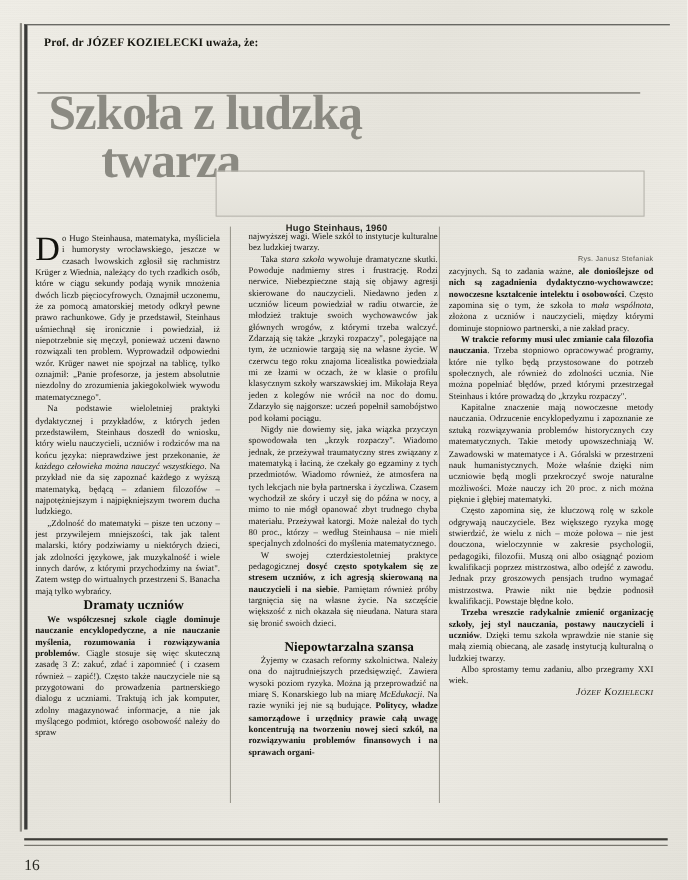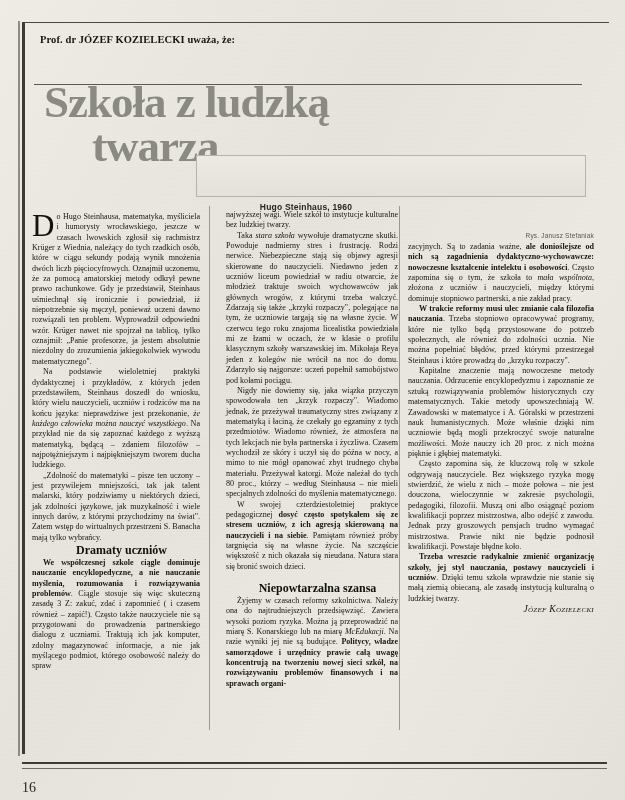--- a/index.html
+++ b/index.html
@@ -179,20 +179,21 @@
       <p class="subhead">Niepowtarzalna szansa</p>
       <p><span>Żyjemy w czasach reformy szkolnictwa. Należy ona do najtrudniejszych przedsięwzięć. Zawiera wysoki poziom ryzyka. Można ją przeprowadzić na miarę S. Konarskiego lub na miarę </span><i>McEdukacji</i><span>. Na razie wyniki jej nie są budujące. </span><b>Politycy, władze samorządowe i urzędnicy prawie całą uwagę koncentrują na tworzeniu nowej sieci szkół, na rozwiązywaniu problemów finansowych i na sprawach organi-</b></p>
     </div>
 
     <div class="col" id="col3">
       <p class="noind"><span>zacyjnych. Są to zadania ważne, </span><b>ale donioślejsze od nich są zagadnienia dydaktyczno-wychowawcze: nowoczesne kształcenie intelektu i osobowości</b><span>. Często zapomina się o tym, że szkoła to </span><i>mała wspólnota</i><span>, złożona z uczniów i nauczycieli, między którymi dominuje stopniowo partnerski, a nie zakład pracy.</span></p>
       <p><b>W trakcie reformy musi ulec zmianie cała filozofia nauczania</b><span>. Trzeba stopniowo opracowywać programy, które nie tylko będą przystosowane do potrzeb społecznych, ale również do zdolności ucznia. Nie można popełniać błędów, przed którymi przestrzegał Steinhaus i które prowadzą do „krzyku rozpaczy".</span></p>
       <p>Kapitalne znaczenie mają nowoczesne metody nauczania. Odrzucenie encyklopedyzmu i zapoznanie ze sztuką rozwiązywania problemów historycznych czy matematycznych. Takie metody upowszechniają W. Zawadowski w matematyce i A. Góralski w przestrzeni nauk humanistycznych. Może właśnie dzięki nim uczniowie będą mogli przekroczyć swoje naturalne możliwości. Może nauczy ich 20 proc. z nich można pięknie i głębiej matematyki.</p>
       <p>Często zapomina się, że kluczową rolę w szkole odgrywają nauczyciele. Bez większego ryzyka mogę stwierdzić, że wielu z nich – może połowa – nie jest douczona, wieloczynnie w zakresie psychologii, pedagogiki, filozofii. Muszą oni albo osiągnąć poziom kwalifikacji poprzez mistrzostwa, albo odejść z zawodu. Jednak przy groszowych pensjach trudno wymagać mistrzostwa. Prawie nikt nie będzie podnosił kwalifikacji. Powstaje błędne koło.</p>
       <p><b>Trzeba wreszcie radykalnie zmienić organizację szkoły, jej styl nauczania, postawy nauczycieli i uczniów</b><span>. Dzięki temu szkoła wprawdzie nie stanie się małą ziemią obiecaną, ale zasadę instytucją kulturalną o ludzkiej twarzy.</span></p>
+      <p>Albo sprostamy temu zadaniu, albo przegramy XXI wiek.</p>
       <p class="signature">Józef Kozielecki</p>
     </div>
   </div>
 
   <div class="botline1"></div>
   <div class="botline2"></div>
   <div class="pageno">16</div>
 </div>
 
 </body></html>

